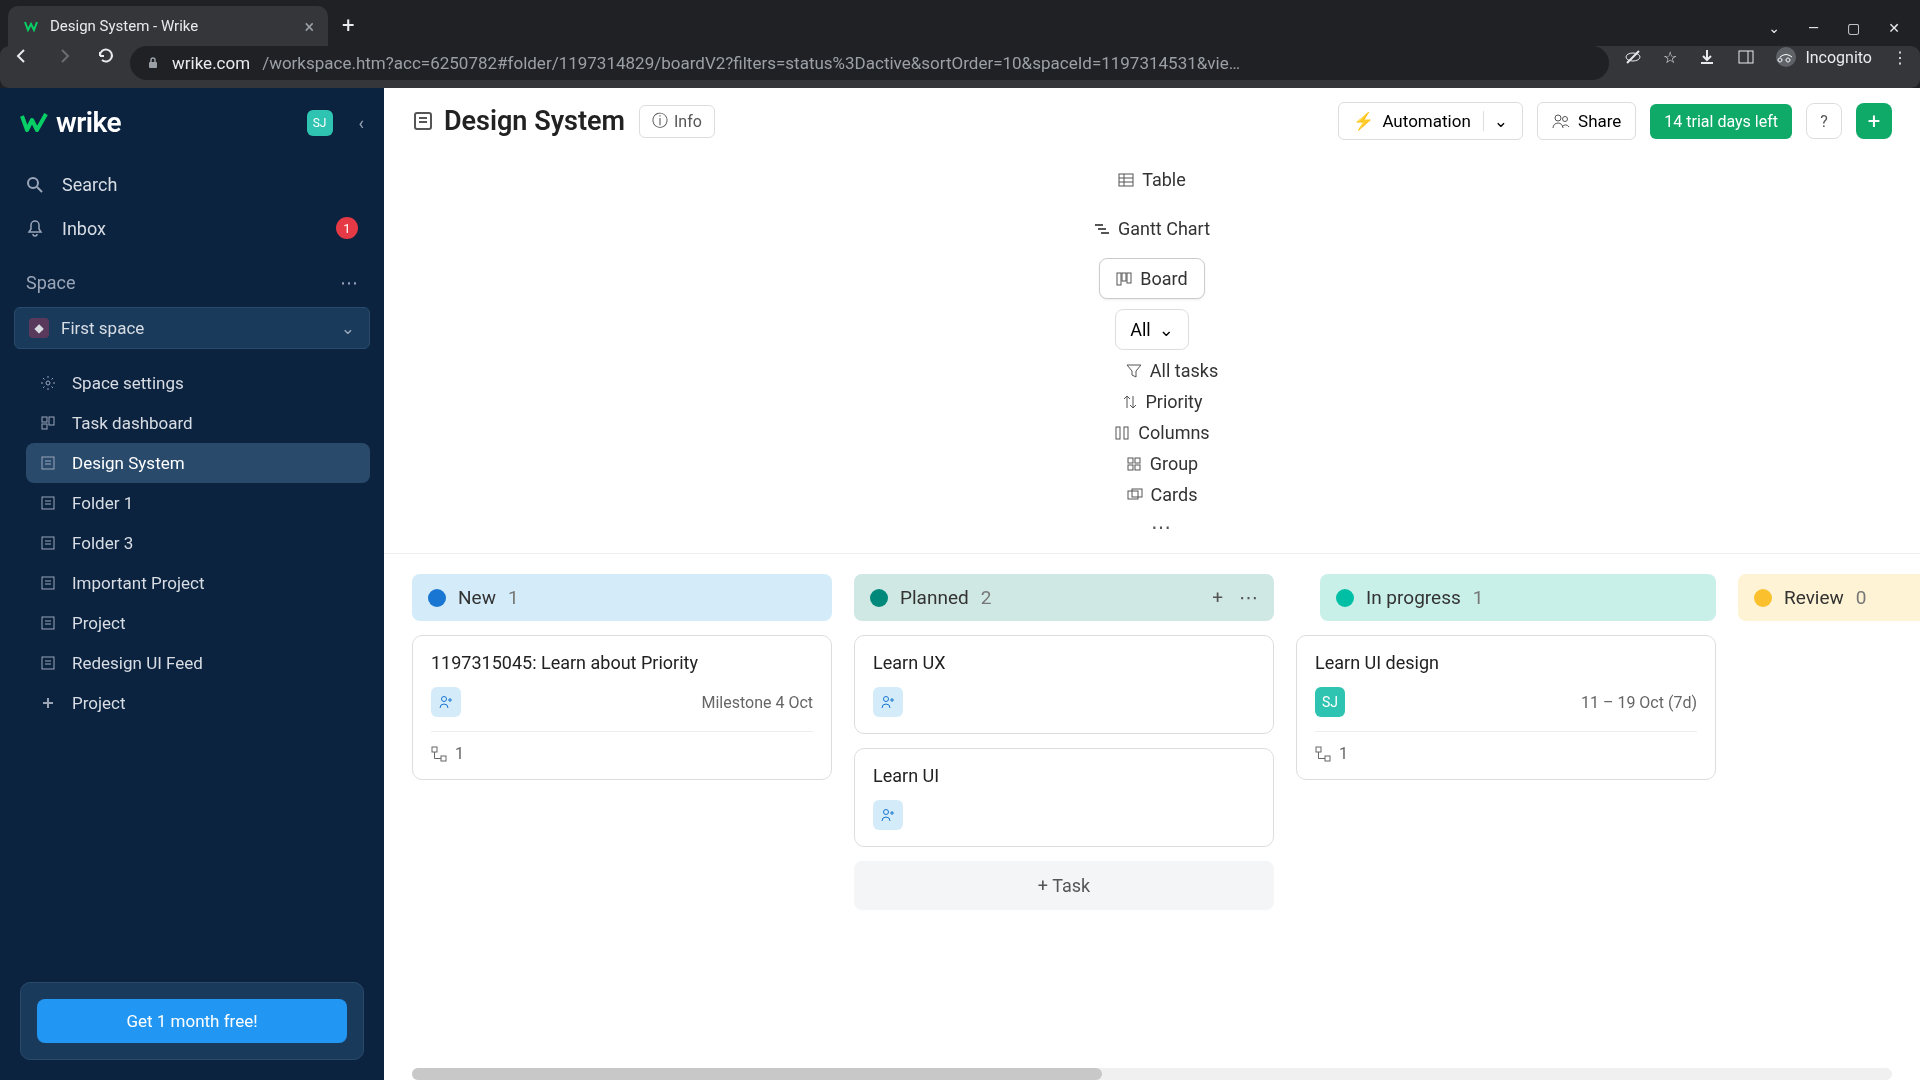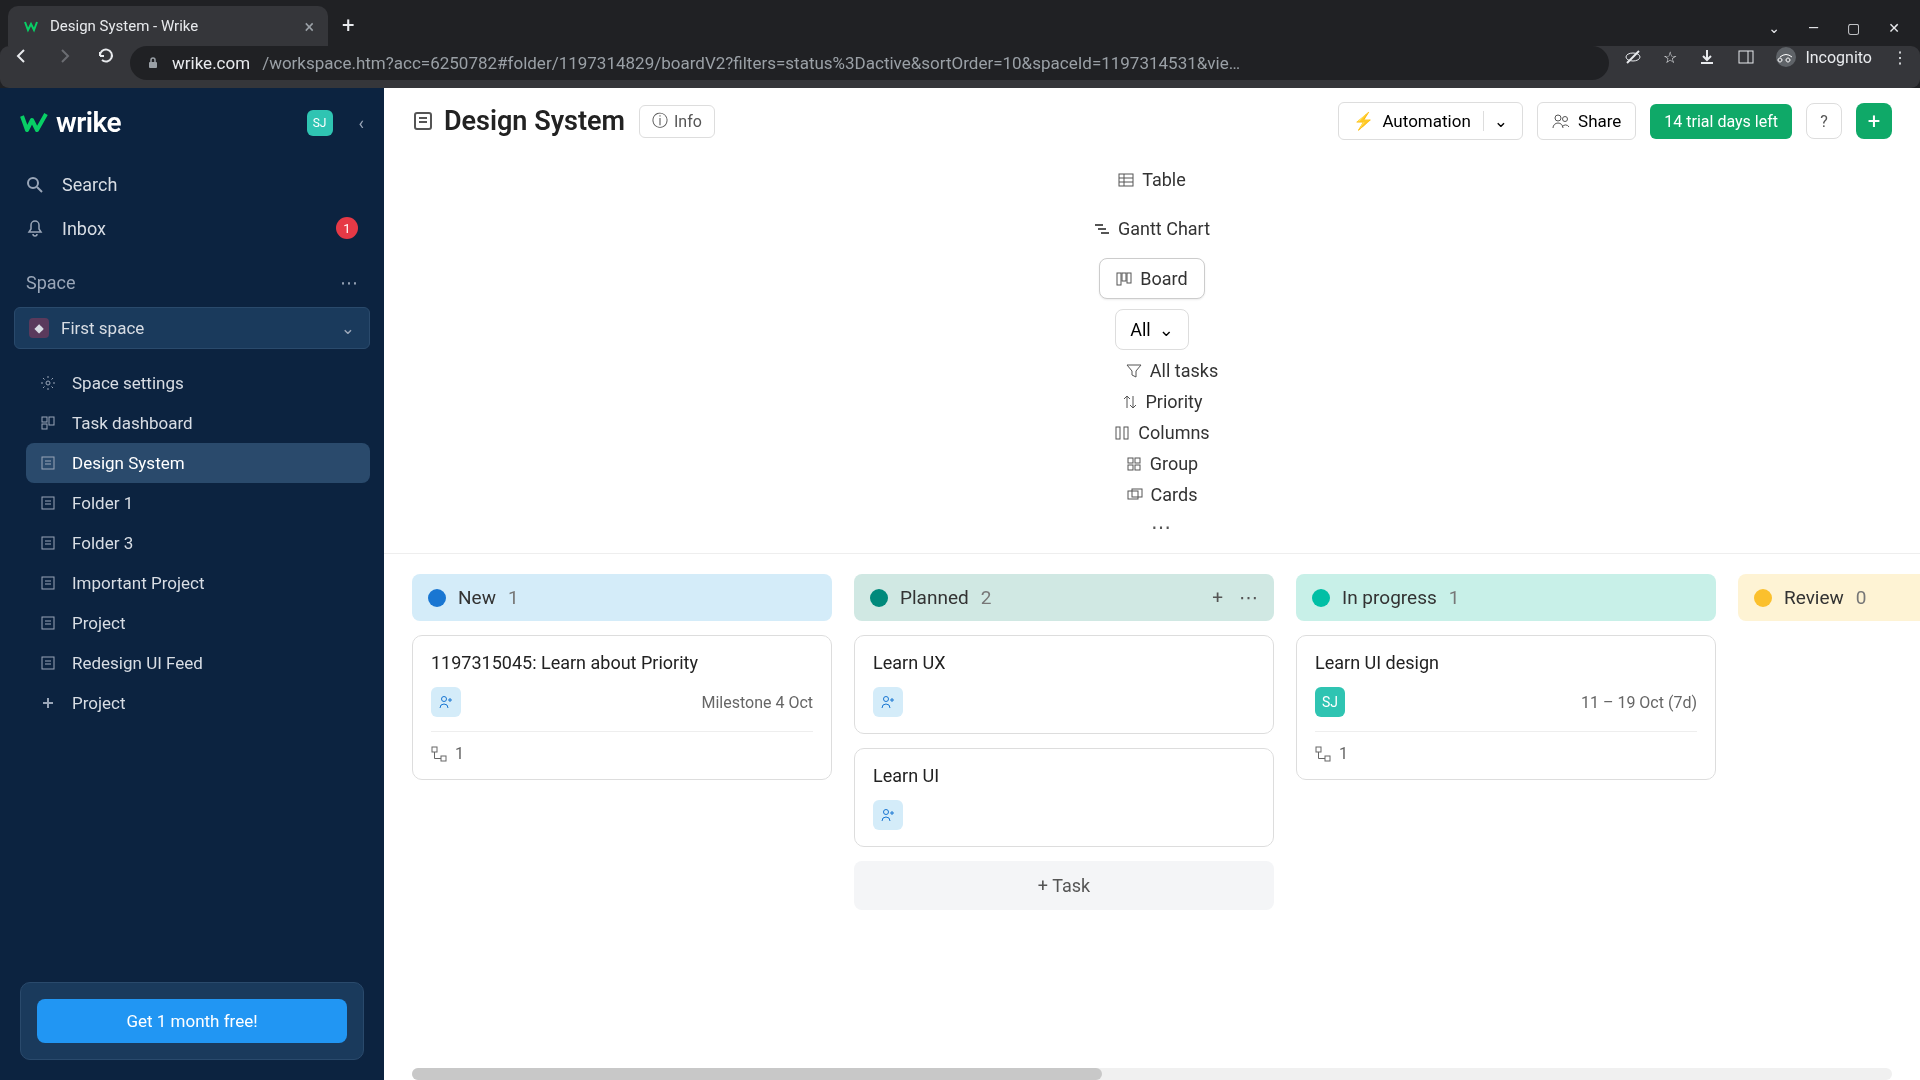--- a/index.html
+++ b/index.html
@@ -71,21 +71,21 @@
 .view-bar .more { margin-left: 18px; cursor: pointer; color: #555; font-size: 20px; }
 
 .board { flex: 1; padding: 20px 28px; display: flex; gap: 22px; overflow-x: auto; align-items: flex-start; }
 .column { width: 420px; flex-shrink: 0; }
 .col-header { border-radius: 8px; padding: 12px 16px; display: flex; align-items: center; gap: 12px; font-size: 19px; color: #333; margin-bottom: 14px; }
 .col-header .dot { width: 18px; height: 18px; border-radius: 50%; }
 .col-header .count { color: #777; }
 .col-header .actions { margin-left: auto; display: flex; gap: 16px; color: #555; }
 .col-new { background: #d4ecf9; }
 .col-planned { background: #d0e8e3; }
-.col-progress { background: #c8f0e8; }
+.col-progress { background: #c8f0e8; margin-left: 24px; }
 .col-review { background: #fef3d4; }
 .dot-new { background: #1976d2; }
 .dot-planned { background: #00897b; }
 .dot-progress { background: #00bfa5; }
 .dot-review { background: #fbc02d; }
 .card { border: 1px solid #ddd; border-radius: 10px; padding: 16px 18px; margin-bottom: 14px; cursor: pointer; }
 .card-title { font-size: 18px; color: #222; margin-bottom: 14px; }
 .card-row { display: flex; align-items: center; gap: 10px; }
 .assignee { width: 30px; height: 30px; border-radius: 6px; background: #d4ecf9; color: #1976d2; display: flex; align-items: center; justify-content: center; font-size: 14px; }
 .assignee.sj { background: #2fc4b2; color: #fff; }

